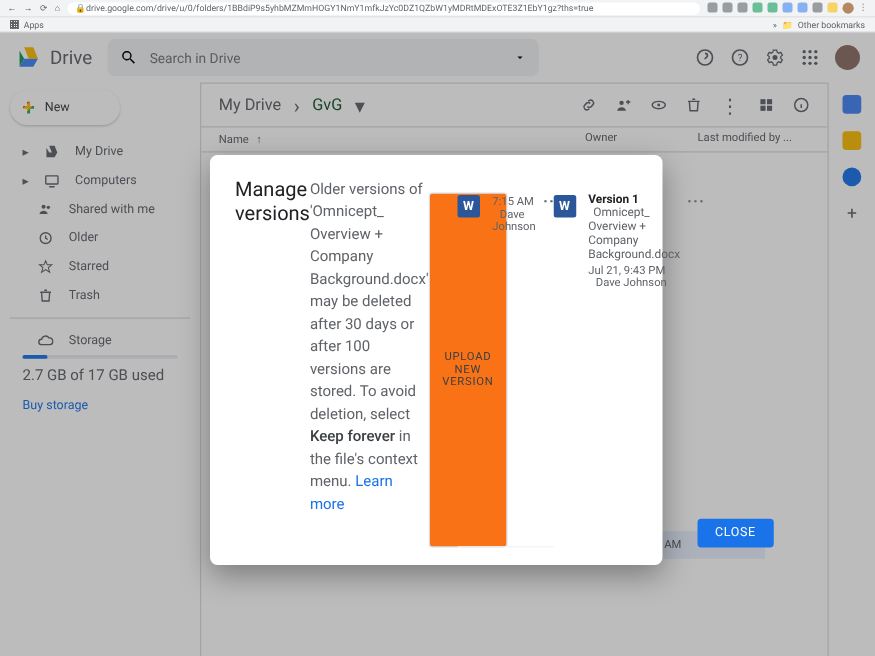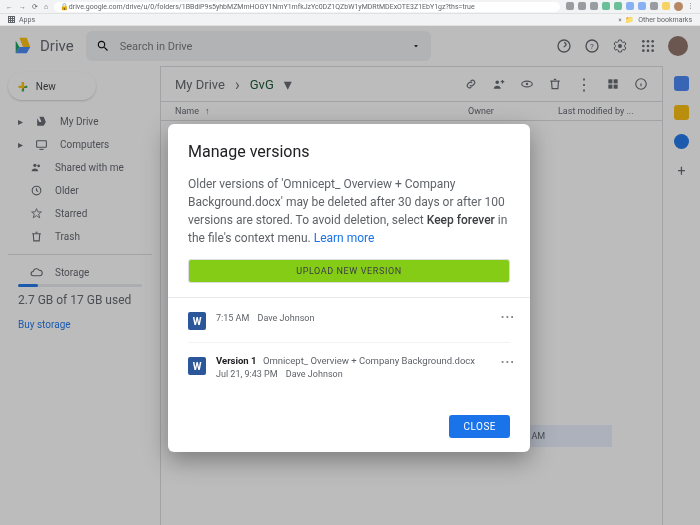--- a/index.html
+++ b/index.html
@@ -65,26 +65,26 @@
   .row-hl { position: absolute; right: 50px; top: 358px; width: 108px; height: 22px; background: #e8f0fe; display: flex; align-items: center; padding-left: 10px; color: #5f6368; font-size: 9px; }
   .row-hl span.dot { color: #1a73e8; margin-right: 2px; }
 
   .rightrail { width: 38px; border-left: 1px solid #dadce0; display: flex; flex-direction: column; align-items: center; padding-top: 10px; gap: 14px; }
   .rr-ico { width: 15px; height: 15px; border-radius: 3px; }
   .rr-cal { background: #4285f4; }
   .rr-keep { background: #fbbc04; }
   .rr-tasks { background: #1a73e8; border-radius: 50%; }
   .rr-plus { color: #5f6368; font-size: 14px; }
 
-  .dialog { position: absolute; z-index: 20; left: 168px; top: 98px; width: 362px; height: 328px; background: #fff; border-radius: 6px; box-shadow: 0 8px 24px rgba(0,0,0,.35); padding: 18px 20px 14px 20px; display: flex; flex-direction: column; }
+  .dialog { position: absolute; z-index: 20; left: 168px; top: 98px; width: 362px; height: 328px; background: #fff; border-radius: 6px; box-shadow: 0 8px 24px rgba(0,0,0,.35); padding: 18px 20px 14px 20px; display: flex; flex-direction: row; }
   .dlg-title { font-size: 16px; color: #202124; margin-bottom: 14px; }
   .dlg-body { font-size: 12px; color: #5f6368; line-height: 1.5; }
   .dlg-body b { color: #3c4043; font-weight: 500; }
   .learn { color: #1a73e8; }
-  .upload-btn { margin-top: 12px; border: 1px solid #dadce0; background: #84cc16; padding: 6px 10px; font-size: 9px; letter-spacing: .6px; color: #3c4043; border-radius: 3px; }
+  .upload-btn { margin-top: 12px; border: 1px solid #dadce0; background: #f97316; padding: 6px 10px; font-size: 9px; letter-spacing: .6px; color: #3c4043; border-radius: 3px; }
   .dlg-sep { border-top: 1px solid #e8eaed; margin: 14px -20px 0 -20px; }
 
   .ver { display: flex; gap: 10px; padding: 12px 0; position: relative; border-bottom: 1px solid #f1f3f4; }
   .doc-ico { width: 18px; height: 18px; background: #2b579a; color: #fff; font-size: 10px; font-weight: bold; display: flex; align-items: center; justify-content: center; border-radius: 2px; flex-shrink: 0; margin-top: 2px; }
   .ver-main { flex: 1; font-size: 9.5px; }
   .ver-title { color: #202124; }
   .ver-title .fname { color: #5f6368; margin-left: 4px; }
   .ver-sub { color: #5f6368; margin-top: 3px; font-size: 9px; }
   .ver-sub .who { margin-left: 6px; }
   .ver-more { color: #5f6368; font-size: 14px; line-height: 4px; letter-spacing: -1px; writing-mode: vertical-rl; cursor: pointer; }

